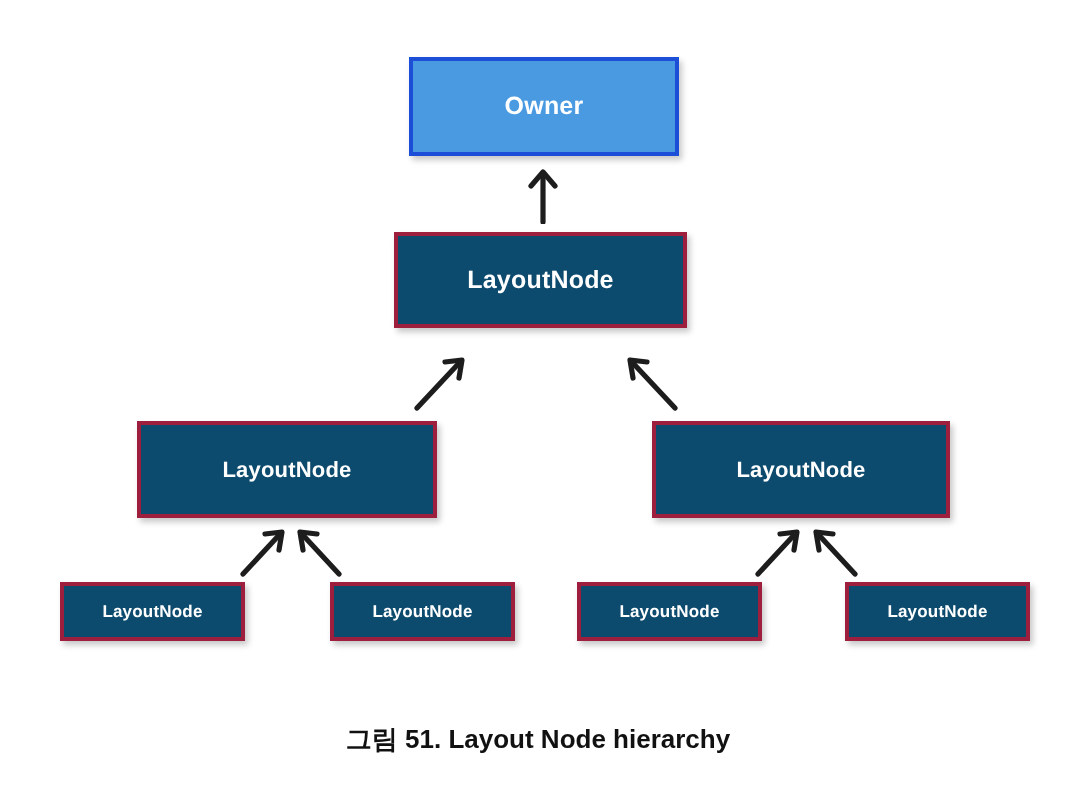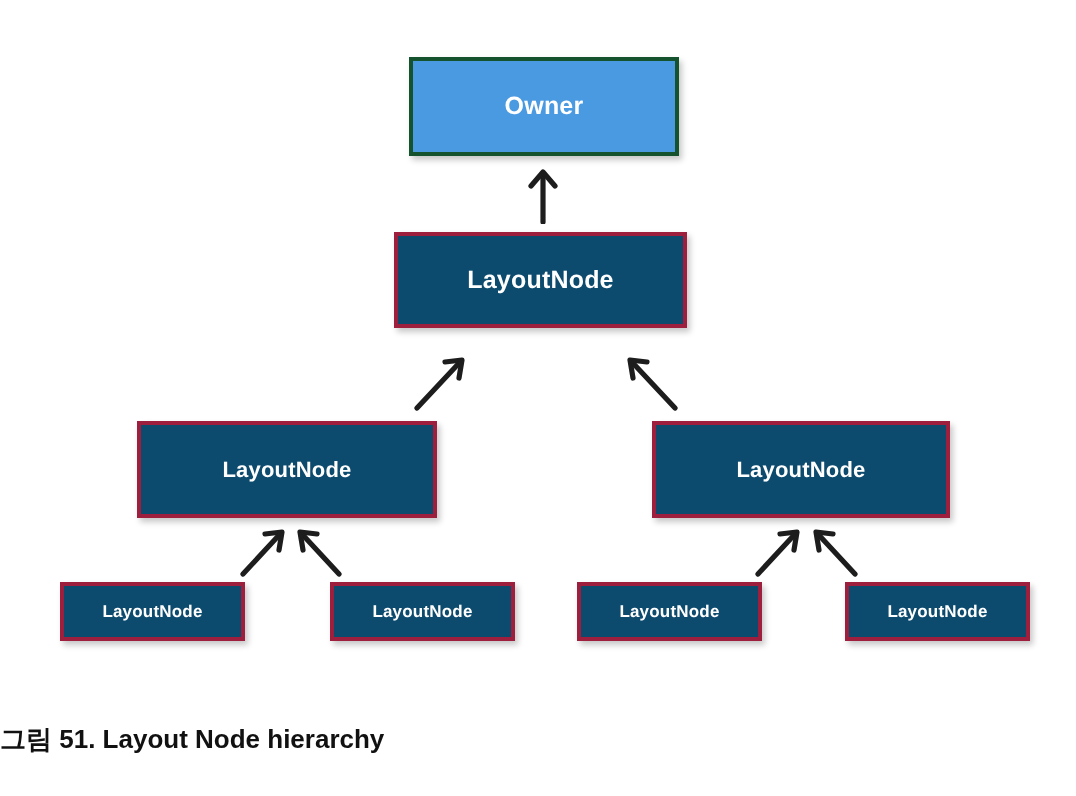--- a/index.html
+++ b/index.html
@@ -31,21 +31,21 @@
     justify-content: center;
     color: #ffffff;
     font-weight: bold;
     letter-spacing: 0.2px;
     text-rendering: geometricPrecision;
     box-shadow: 3px 4px 6px rgba(0,0,0,0.22);
   }
 
   .node-owner {
     background: #4a9ae2;
-    border: 4px solid #14532d;
+    border: 4px solid #1d4ed8;
     font-size: 34px;
   }
 
   .node-layout {
     background: #0c4a6e;
     border: 4px solid #9e1f3d;
   }
 
   .size-lg { font-size: 25px; }
   .size-md { font-size: 22px; }
@@ -55,20 +55,21 @@
     position: absolute;
     pointer-events: none;
   }
   .arrow svg { display: block; }
 
   #figure-caption {
     position: absolute;
     left: 0;
     top: 722px;
     width: 1076px;
+    text-align: center;
     font-size: 26px;
     font-weight: bold;
     color: #111111;
     font-family: "Liberation Sans", "DejaVu Sans", sans-serif;
     white-space: nowrap;
   }
 </style>
 </head>
 <body>
 

